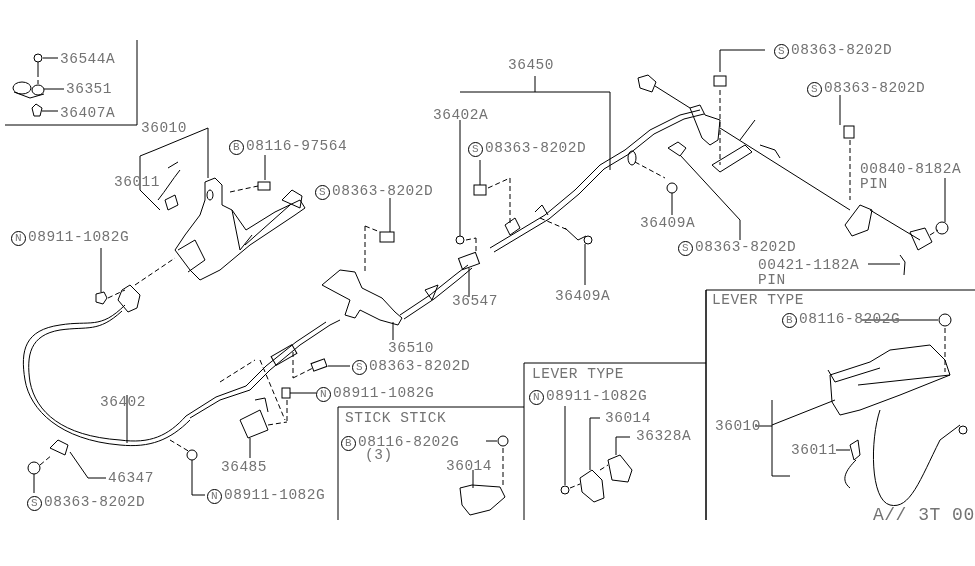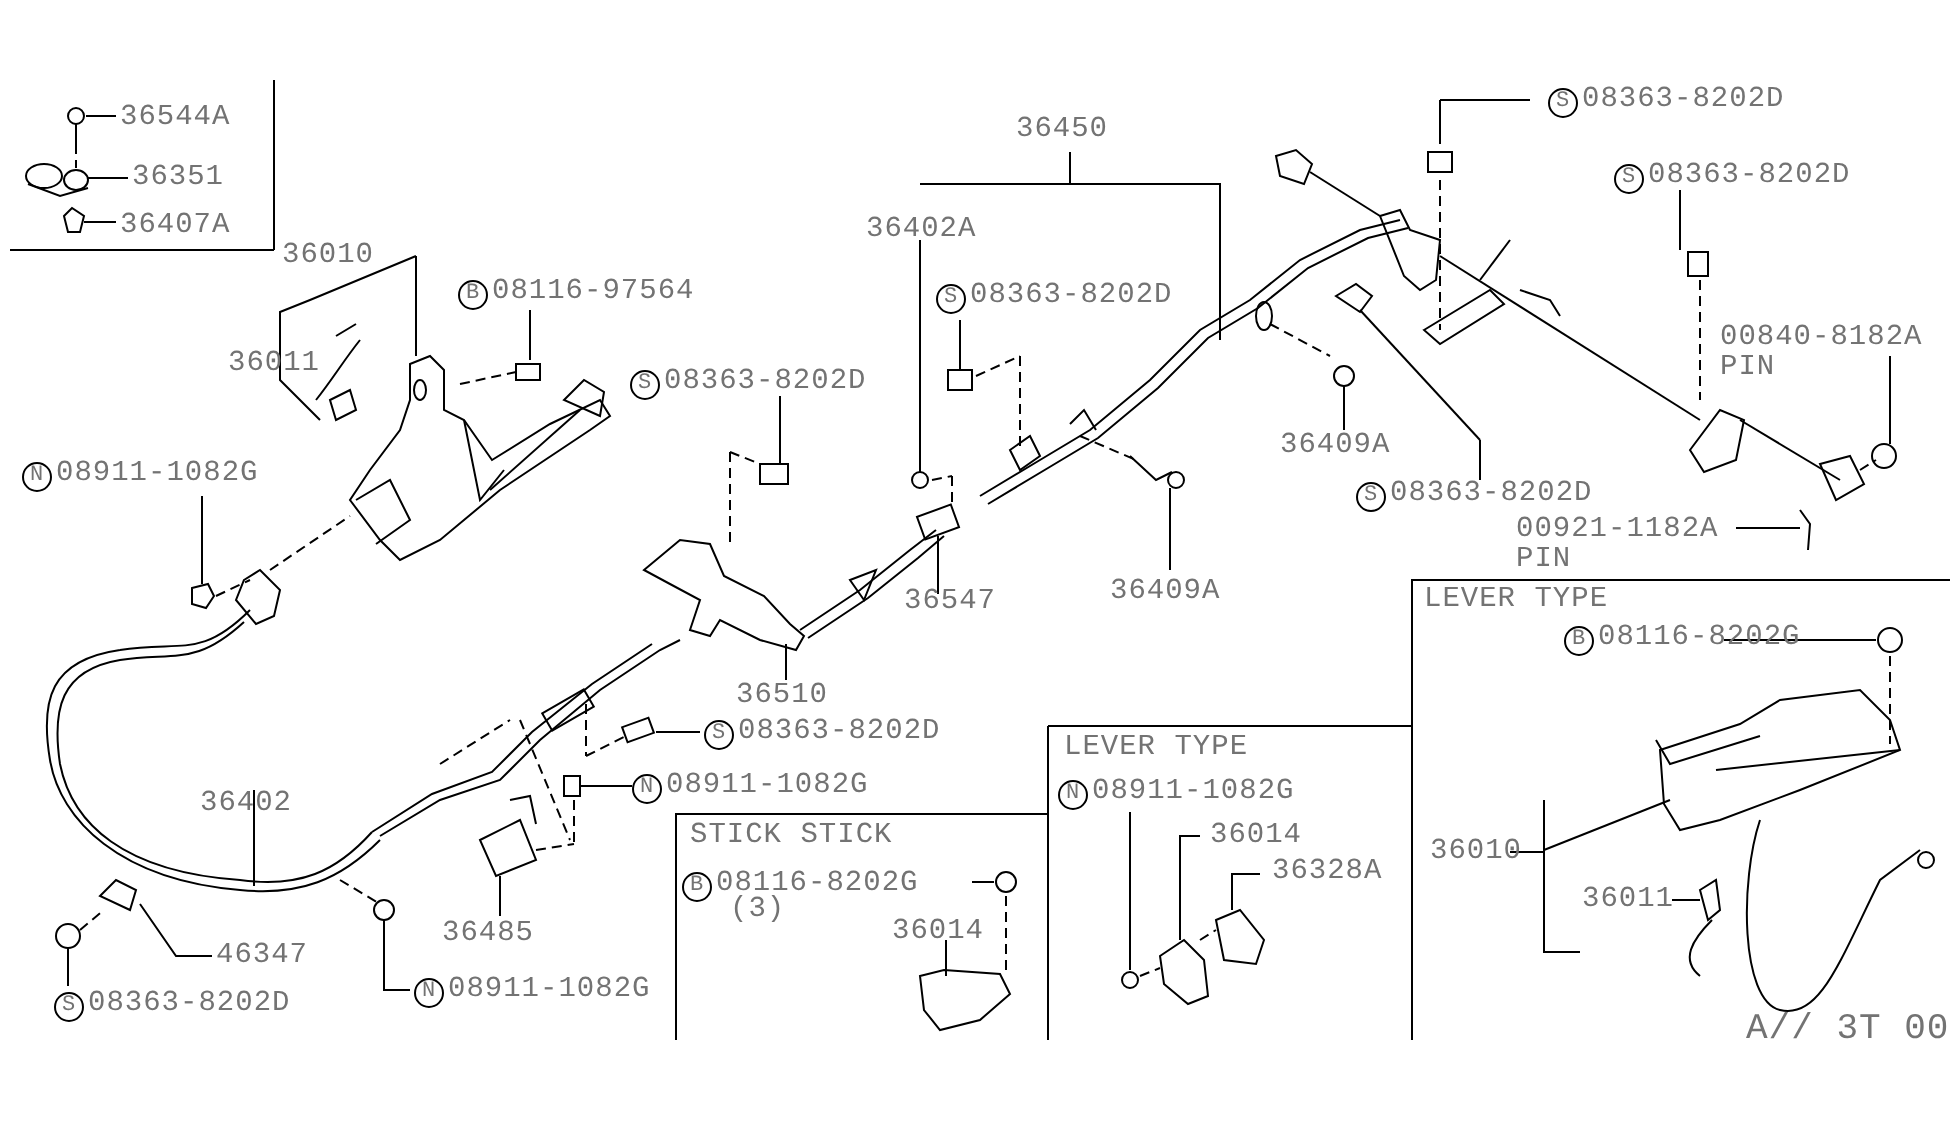--- a/index.html
+++ b/index.html
@@ -252,26 +252,26 @@
 
 <div class="lbl" style="left:807px;top:81px"><span class="circ">S</span><span>08363-8202D</span></div>
 
 <div class="lbl" style="left:860px;top:162px"><span>00840-8182A</span>
 <span>PIN</span></div>
 
 <div class="lbl" style="left:640px;top:216px">36409A</div>
 
 <div class="lbl" style="left:678px;top:240px"><span class="circ">S</span><span>08363-8202D</span></div>
 
-<div class="lbl" style="left:758px;top:258px"><span>00921-1182A</span>
+<div class="lbl" style="left:758px;top:258px"><span>00421-1182A</span>
 <span>PIN</span></div>
 
 <div class="lbl" style="left:452px;top:294px">36547</div>
 <div class="lbl" style="left:555px;top:289px">36409A</div>
-<div class="lbl" style="left:368px;top:341px">36510</div>
+<div class="lbl" style="left:388px;top:341px">36510</div>
 
 <div class="lbl" style="left:352px;top:359px"><span class="circ">S</span><span>08363-8202D</span></div>
 
 <div class="lbl" style="left:316px;top:386px"><span class="circ">N</span><span>08911-1082G</span></div>
 
 <div class="lbl" style="left:100px;top:395px">36402</div>
 <div class="lbl" style="left:221px;top:460px">36485</div>
 <div class="lbl" style="left:108px;top:471px">46347</div>
 
 <div class="lbl" style="left:27px;top:495px"><span class="circ">S</span><span>08363-8202D</span></div>

